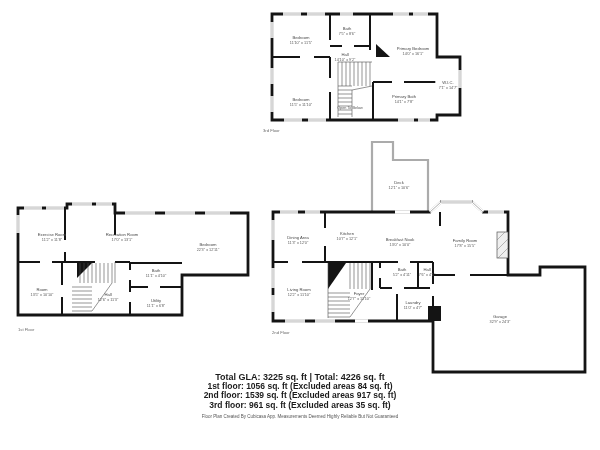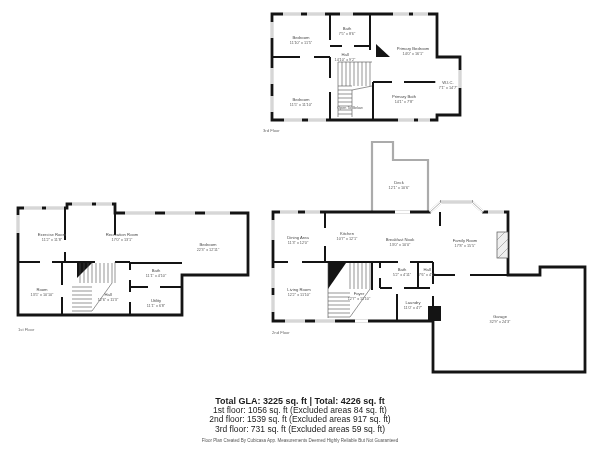--- a/index.html
+++ b/index.html
@@ -13,23 +13,23 @@
   .outer{fill:none;stroke:#141414;stroke-width:2.8;}
   .inner{fill:none;stroke:#141414;stroke-width:2.0;}
   .deck{fill:none;stroke:#ababab;stroke-width:2.2;}
   .stair{fill:none;stroke:#4d4d4d;stroke-width:0.6;}
   .winbg{fill:none;stroke:#ffffff;stroke-width:3.4;}
   .winln{fill:none;stroke:#9a9a9a;stroke-width:0.8;}
   .gap{fill:none;stroke:#ffffff;stroke-width:3.4;}
   .solid{fill:#141414;stroke:none;}
   .hatch{fill:#efefef;stroke:#555;stroke-width:0.7;}
   .hline{fill:none;stroke:#777;stroke-width:0.5;}
-  #summary{position:absolute;left:0;top:396px;width:600px;text-align:center;color:#1c1c1c;}
+  #summary{position:absolute;left:0;top:372px;width:600px;text-align:center;color:#1c1c1c;}
   #summary .total{font-size:9px;font-weight:700;line-height:10px;}
-  #summary .line{font-size:8.5px;line-height:9.3px;}
+  #summary .line{font-size:8.5px;line-height:9.3px;font-weight:bold;}
   #summary .disc{font-size:4.5px;color:#555;margin-top:4px;}
 </style>
 </head>
 <body>
 
 <div id="canvas">
   <svg width="600" height="450" viewBox="0 0 600 450">
 
     <g>
       <path class="outer" d="M272,14 H437 V57 H460 V115 H437 V120 H272 Z"></path>
@@ -151,16 +151,16 @@
       <text class="rn" x="500" y="318">Garage</text>
       <text class="rd" x="500" y="323">32'9" x 24'3"</text>
       <text class="fl" x="272" y="334">2nd Floor</text>
     </g>
   </svg>
 
   <div id="summary">
     <div class="total">Total GLA: 3225 sq. ft | Total: 4226 sq. ft</div>
     <div class="line">1st floor: 1056 sq. ft (Excluded areas 84 sq. ft)</div>
     <div class="line">2nd floor: 1539 sq. ft (Excluded areas 917 sq. ft)</div>
-    <div class="line">3rd floor: 731 sq. ft (Excluded areas 59 sq. ft)</div>
+    <div class="line">3rd floor: 961 sq. ft (Excluded areas 35 sq. ft)</div>
     <div class="disc">Floor Plan Created By Cubicasa App. Measurements Deemed Highly Reliable But Not Guaranteed</div>
   </div>
 </div>
 
 </body></html>

